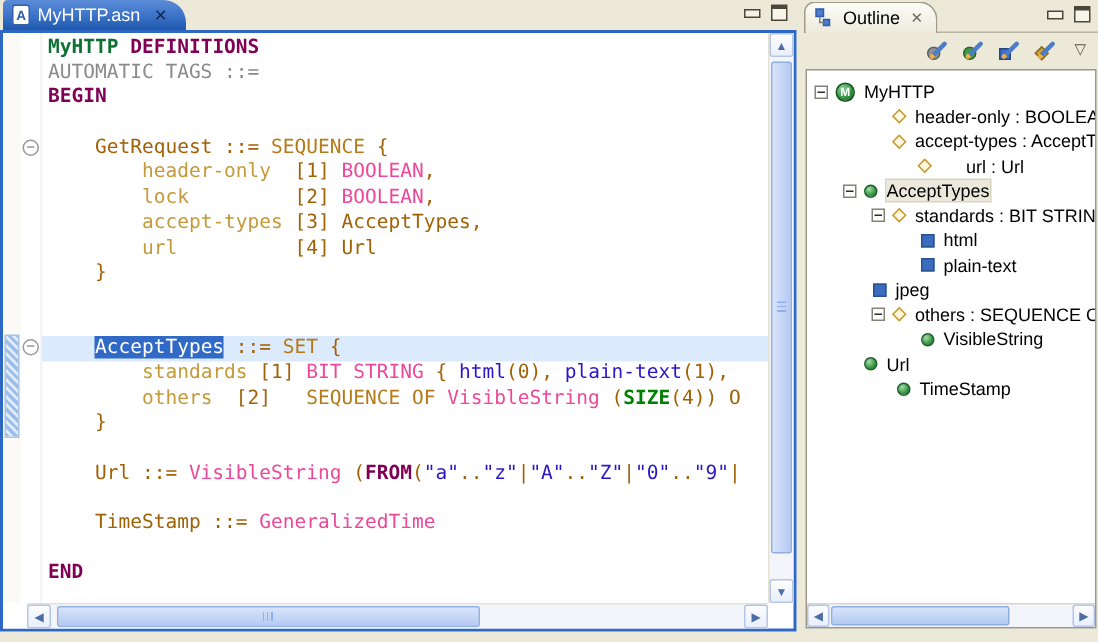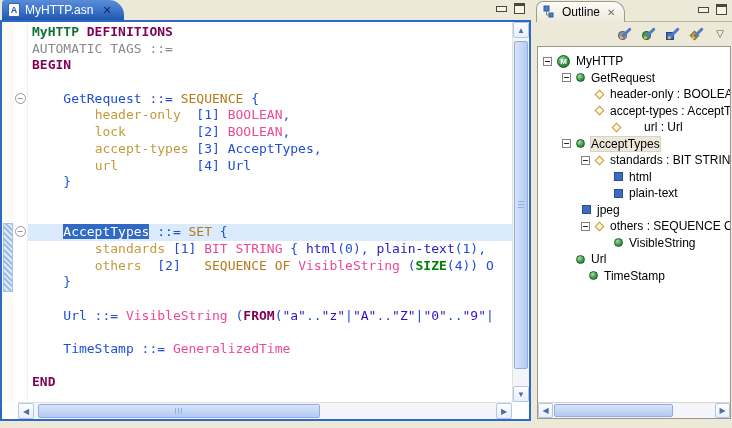--- a/index.html
+++ b/index.html
@@ -57,21 +57,21 @@
   .cl { padding-left:4px; height:16.7px; }
   .cl.cur { background:#dbeafc; }
   .tk-m { color:#0e7033; font-weight:bold; }
   .tk-k { color:#7f0055; font-weight:bold; }
   .tk-g { color:#8a8a8a; }
   .tk-o { color:#b57a19; }
   .tk-f { color:#c49a3a; }
   .tk-t { color:#ec4899; }
   .tk-b { color:#2a16c8; }
   .tk-z { color:#008000; font-weight:bold; }
-  .tk-p { color:#1d4ed8; }
+  .tk-p { color:#a16207; }
   .tk-sel { background:#3169c6; color:#fff; }
 
   
   .vsb { position:absolute; right:0; top:0; width:17px; bottom:17px; background:#f3f5fb; border-left:1px solid #e4e2d4; }
   .hsb { position:absolute; left:16px; right:17px; bottom:0; height:17px; background:#f3f5fb; border-top:1px solid #e4e2d4; }
   .corner-sq { position:absolute; left:0; bottom:0; width:16px; height:17px; background:#fff; }
   .sb-btn {
     position:absolute; width:16px; height:16px;
     background:linear-gradient(180deg,#fdfdfd,#e8effc); border:1px solid #b5c6e4;
     border-radius:2px; color:#4d6da8; font-size:8px;
@@ -220,25 +220,20 @@
       </span>
       <span class="o-menu">▽</span>
     </div>
   <div class="o-content">
     <div class="tree" id="tree">
         <div class="trow" style="padding-left: 5px;">
           <span class="texp"></span>
           <span class="ticon ticon-module">M</span>
           <span class="tlabel">MyHTTP</span>
         </div>
-        <div class="trow" style="padding-left: 24px;">
-          <span class="texp"></span>
-          <span class="ticon ticon-type"></span>
-          <span class="tlabel">GetRequest</span>
-        </div>
         <div class="trow" style="padding-left: 43px;">
           <span class="tspacer"></span>
           <span class="ticon ticon-field"></span>
           <span class="tlabel">header-only : BOOLEAN</span>
         </div>
         <div class="trow" style="padding-left: 43px;">
           <span class="tspacer"></span>
           <span class="ticon ticon-field"></span>
           <span class="tlabel">accept-types : AcceptTypes</span>
         </div>
@@ -280,21 +275,21 @@
         <div class="trow" style="padding-left: 62px;">
           <span class="tspacer"></span>
           <span class="ticon ticon-type"></span>
           <span class="tlabel">VisibleString</span>
         </div>
         <div class="trow" style="padding-left: 24px;">
           <span class="tspacer"></span>
           <span class="ticon ticon-type"></span>
           <span class="tlabel">Url</span>
         </div>
-        <div class="trow" style="padding-left: 37px;">
+        <div class="trow" style="padding-left: 37px; margin-left: 9px;">
           <span class="tspacer"></span>
           <span class="ticon ticon-type"></span>
           <span class="tlabel">TimeStamp</span>
         </div>
       </div>
     <div class="o-hsb">
       <span class="sb-btn sb-left">◀</span>
       <span class="sb-thumb"></span>
       <span class="sb-btn sb-right">▶</span>
     </div>

